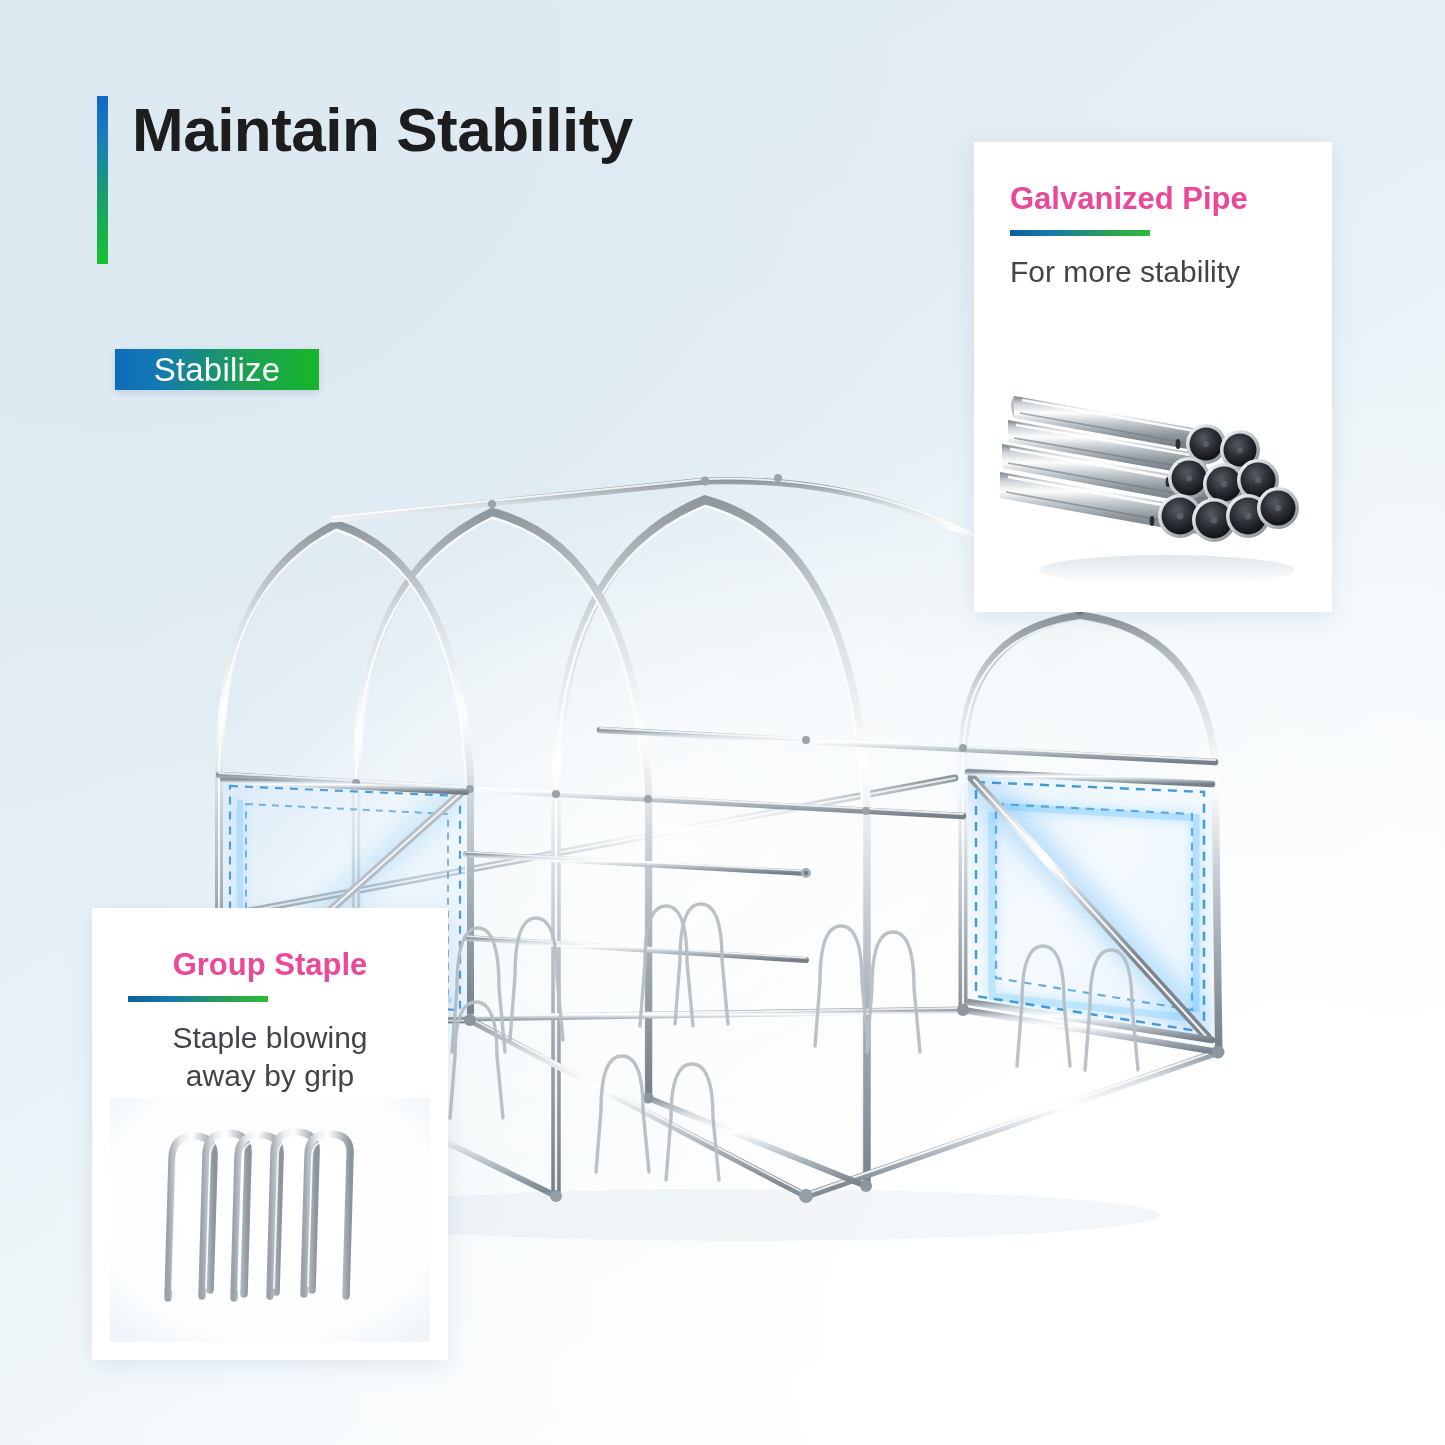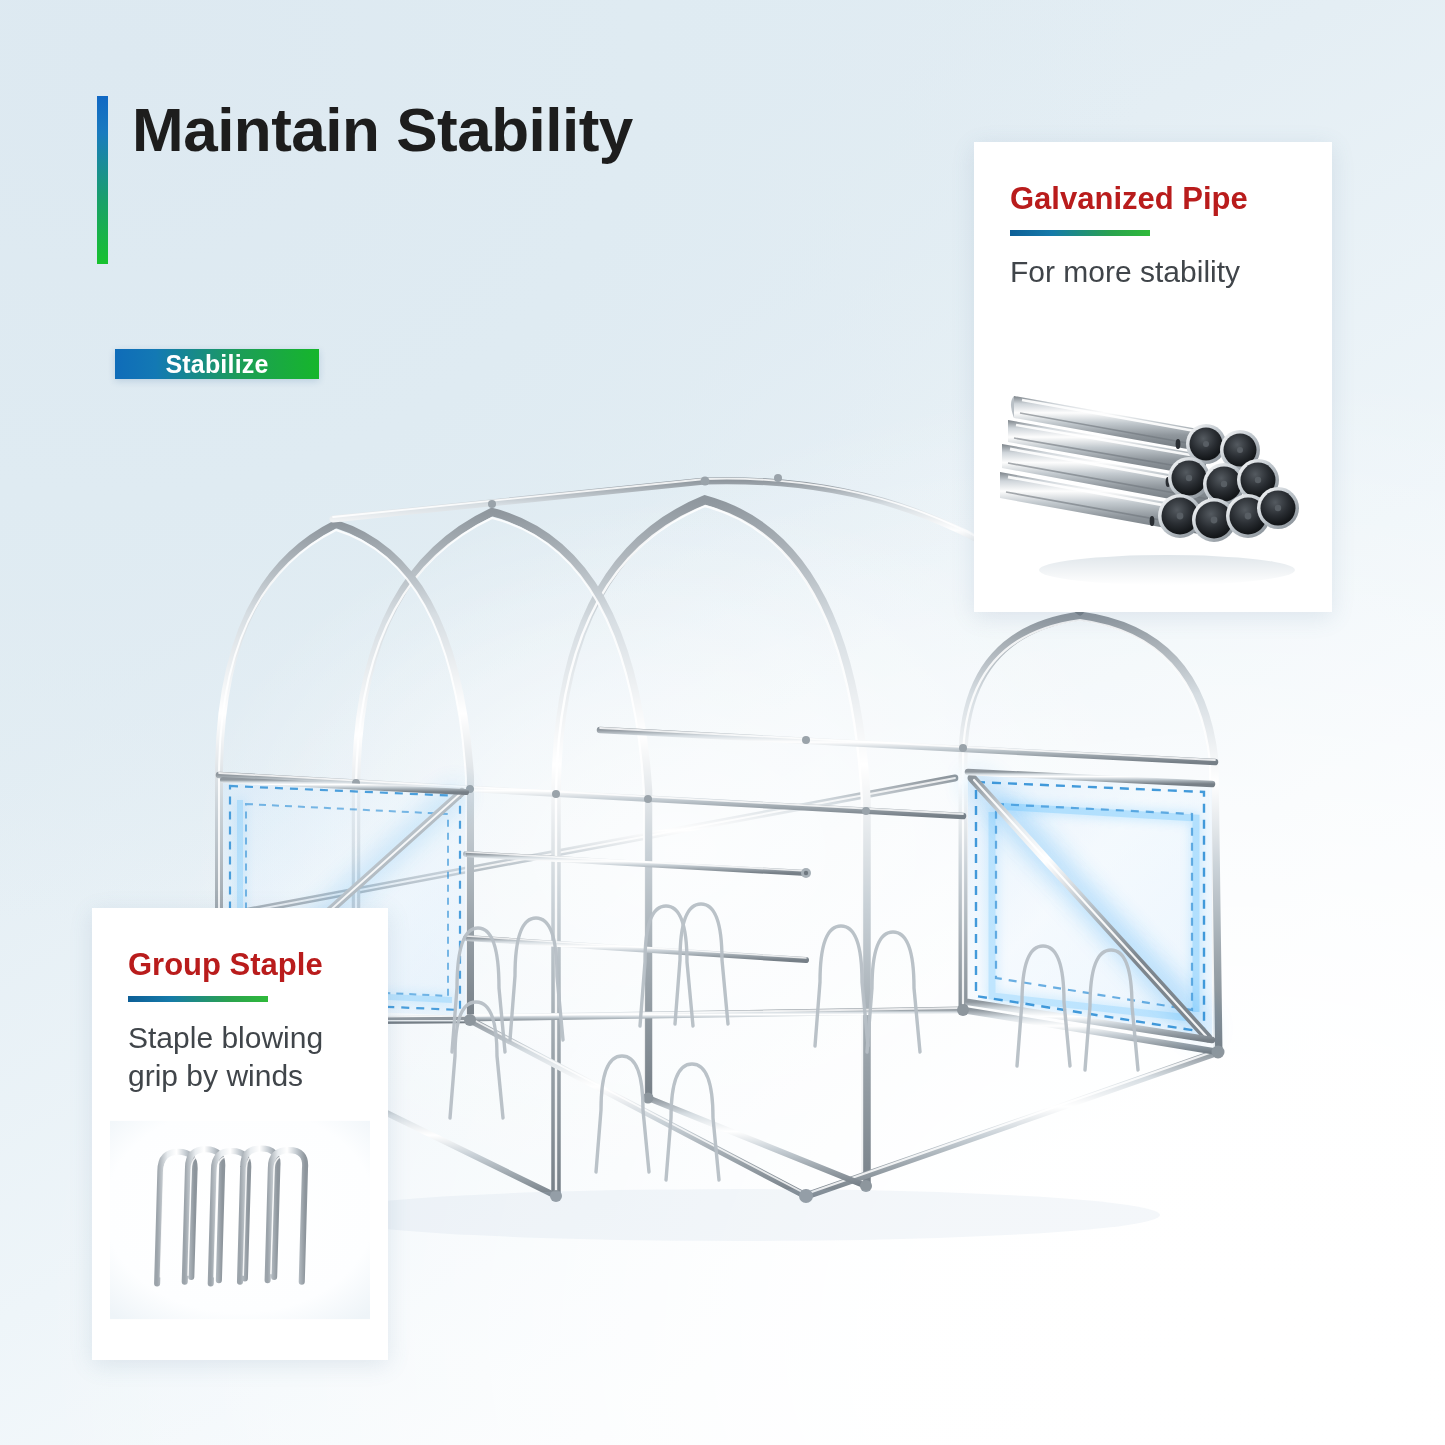--- a/index.html
+++ b/index.html
@@ -67,47 +67,47 @@
     color: #5d6268;
     max-width: 700px;
   }
 
   
   .badge {
     position: absolute;
     left: 115px;
     top: 349px;
     width: 204px;
-    height: 30px;
+    height: 41px;
     display: flex;
     align-items: center;
     justify-content: center;
     background: linear-gradient(90deg, #0f6cb9 0%, #1379b4 20%, #1c9e56 62%, #16b62b 100%);
     color: #ffffff;
-    font-size: 25px;
-    font-weight: 700;
+    font-size: 33px;
+    font-weight: 400;
     letter-spacing: 0.2px;
     box-shadow: 0 2px 7px rgba(20,80,140,0.18);
   }
 
   
   .card {
     position: absolute;
     background: #ffffff;
     box-shadow: 0 5px 22px rgba(80,115,150,0.14);
   }
   .card-top-right { left: 974px; top: 142px; width: 358px; height: 470px; }
-  .card-bottom-left { left: 92px; top: 908px; width: 296px; height: 452px; }
+  .card-bottom-left { left: 92px; top: 908px; width: 356px; height: 452px; text-align: center; }
 
   .card-body { padding: 40px 36px 0 36px; }
   .card-title {
     margin: 0;
     font-size: 31px;
     font-weight: 700;
-    color: #b91c1c;
+    color: #ec4899;
     line-height: 1.12;
   }
   .card-rule {
     width: 140px;
     height: 6px;
     margin: 13px 0 17px 0;
     background: linear-gradient(90deg, #0d5f97 0%, #157aa9 30%, #2aa24f 72%, #2fba3a 100%);
   }
   .card-sub {
     margin: 0;
@@ -456,21 +456,21 @@
       </svg>
     </div>
   </div>
 
   <div class="card card-bottom-left">
     <div class="card-body">
       <h2 class="card-title">Group Staple</h2>
       <div class="card-rule"></div>
       <p class="card-sub">
         <span>Staple blowing</span><br>
-        <span>grip by winds</span>
+        <span>away by grip</span>
       </p>
     </div>
     <div class="card-figure fig-staples">
       <svg viewBox="0 0 320 244" width="100%" height="100%" aria-hidden="true">
         <defs>
           <linearGradient id="stapleMetal" x1="0" y1="0" x2="1" y2="0">
             <stop offset="0%" stop-color="#9ba3aa"></stop>
             <stop offset="28%" stop-color="#e9edf0"></stop>
             <stop offset="52%" stop-color="#ffffff"></stop>
             <stop offset="76%" stop-color="#c5ccd2"></stop>

